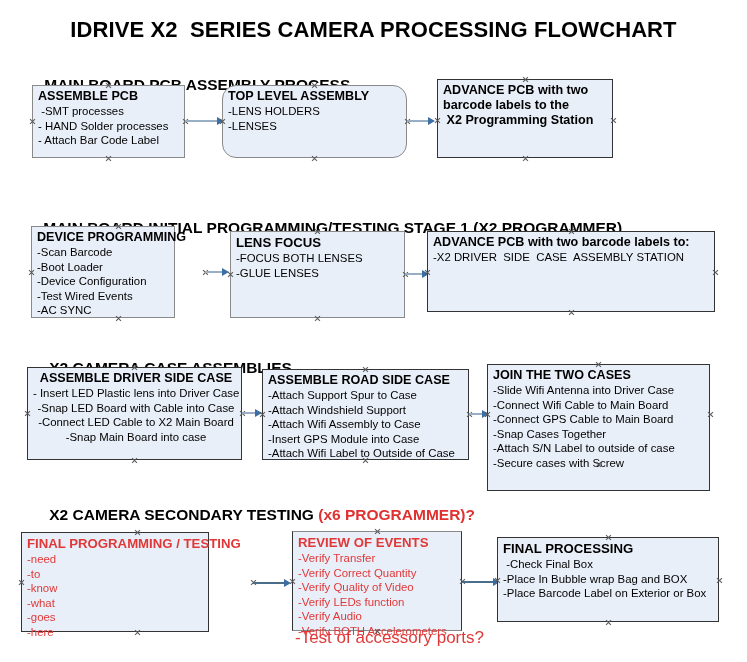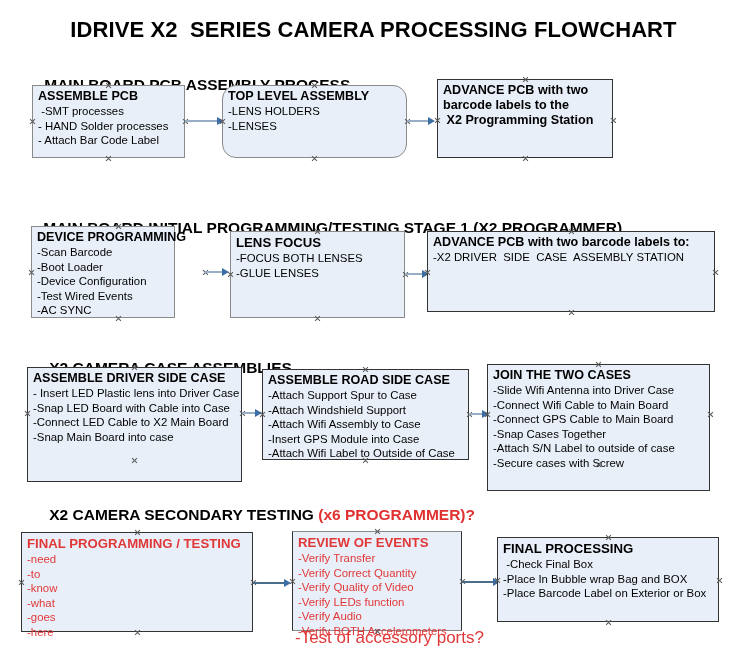--- a/index.html
+++ b/index.html
@@ -197,21 +197,21 @@
   </div>
   <div class="hx" style="left:571px; top:231px;"></div>
   <div class="hx" style="left:571px; top:312px;"></div>
   <div class="hx" style="left:427px; top:272px;"></div>
   <div class="hx" style="left:715px; top:272px;"></div>
 
   <div class="section-head" style="left:32px; top:341px;">
     <span>X2 CAMERA CASE ASSEMBLIES</span>
   </div>
 
-  <div class="box dark" style="left:27px; top:367px; width:215px; height:115px;">
+  <div class="box dark" style="left:27px; top:367px; width:215px; height:93px;text-align:center;">
     <div class="title">ASSEMBLE DRIVER SIDE CASE</div>
     <div class="line">- Insert LED Plastic lens into Driver Case</div>
     <div class="line">-Snap LED Board with Cable into Case</div>
     <div class="line">-Connect LED Cable to X2 Main Board</div>
     <div class="line">-Snap Main Board into case</div>
   </div>
   <div class="hx" style="left:134px; top:367px;"></div>
   <div class="hx" style="left:134px; top:460px;"></div>
   <div class="hx" style="left:27px;  top:413px;"></div>
   <div class="hx" style="left:242px; top:413px;"></div>
@@ -246,21 +246,21 @@
   </div>
   <div class="hx" style="left:598px; top:364px;"></div>
   <div class="hx" style="left:598px; top:464px;"></div>
   <div class="hx" style="left:487px; top:414px;"></div>
   <div class="hx" style="left:710px; top:414px;"></div>
 
   <div class="section-head" style="left:32px; top:488px;">
     <span>X2 CAMERA SECONDARY TESTING </span><span class="accent">(x6 PROGRAMMER)?</span>
   </div>
 
-  <div class="box dark red" style="left:21px; top:532px; width:232px; height:100px;">
+  <div class="box dark red" style="left:21px; top:532px; width:188px; height:100px;">
     <div class="title big">FINAL PROGRAMMING / TESTING</div>
     <div class="line">-need</div>
     <div class="line">-to</div>
     <div class="line">-know</div>
     <div class="line">-what</div>
     <div class="line">-goes</div>
     <div class="line">-here</div>
   </div>
   <div class="hx" style="left:137px; top:532px;"></div>
   <div class="hx" style="left:137px; top:632px;"></div>

